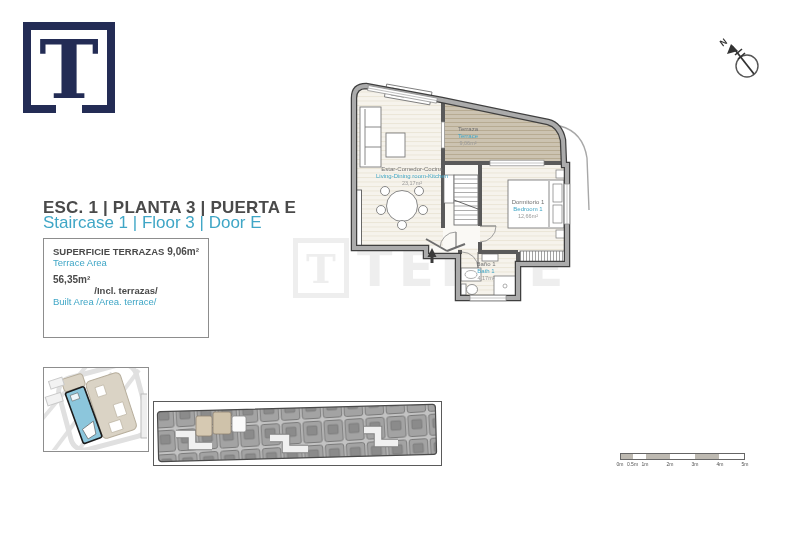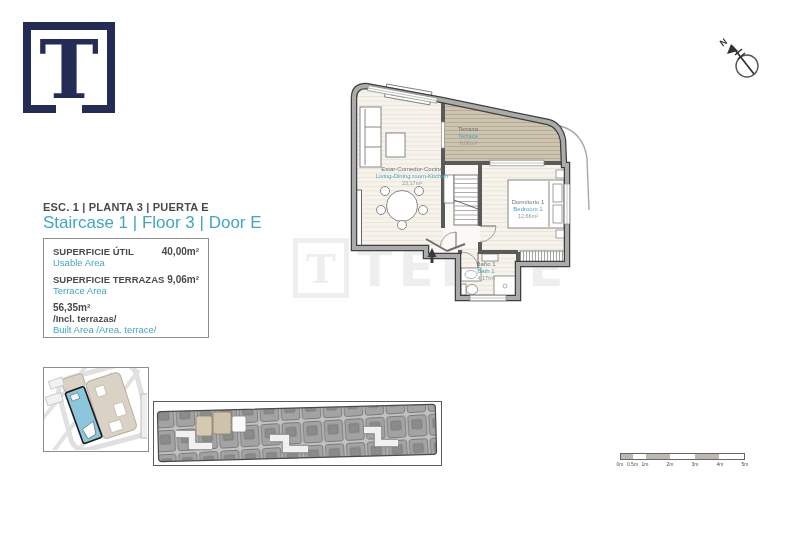--- a/index.html
+++ b/index.html
@@ -7,29 +7,29 @@
           font-family:"Liberation Sans",sans-serif;color:#4a4a4a;}
   
   .logo{position:absolute;left:23px;top:22px;width:92px;height:91px;border:8px solid #232c55;box-sizing:border-box;}
   .logo .gap{position:absolute;left:50%;bottom:-8px;transform:translateX(-50%);width:26px;height:8px;background:#fff;}
   .logo .tletter{position:absolute;left:50%;top:-6px;transform:translateX(-50%);
        font-family:"DejaVu Serif",serif;font-weight:bold;font-size:80px;line-height:92px;color:#232c55;}
   
   .compass{position:absolute;left:718px;top:33px;}
   
   .titleblock{position:absolute;left:43px;top:200px;line-height:15px;}
-  .title-es{font-size:11px;font-weight:bold;color:#4a4a4a;letter-spacing:.2px;}
+  .title-es{font-size:17px;font-weight:bold;color:#4a4a4a;letter-spacing:.2px;}
   .title-en{font-size:17px;color:#3fa6c6;}
   
   .areas{position:absolute;left:43px;top:238px;width:166px;height:100px;border:1px solid #8d8d8d;
          box-sizing:border-box;padding:7px 9px 5px 9px;}
   .arow{margin-bottom:6px;}
   .arow .l1{display:flex;justify-content:space-between;align-items:baseline;}
   .lbl-es{font-size:9.5px;font-weight:bold;color:#4a4a4a;}
-  .lbl-es2{font-size:9.5px;font-weight:bold;color:#4a4a4a;line-height:11px;}
+  .lbl-es2{font-size:9.5px;font-weight:bold;color:#4a4a4a;line-height:11px;text-align:center;}
   .lbl-en{font-size:9.5px;color:#3fa6c6;line-height:11px;}
   .val{font-size:10px;font-weight:bold;color:#4a4a4a;white-space:nowrap;}
   
   .watermark{position:absolute;left:293px;top:238px;z-index:1;display:flex;align-items:center;
              opacity:0.07;color:#222;}
   .wm-box{display:inline-flex;align-items:center;justify-content:center;width:46px;height:50px;
           border:5px solid #222;font-family:"DejaVu Serif",serif;font-weight:bold;font-size:40px;margin-right:8px;}
   .wm-text{font-size:52px;font-weight:bold;letter-spacing:6px;font-family:"DejaVu Sans",sans-serif;}
   
   .plan{position:absolute;left:340px;top:78px;z-index:2;}
@@ -65,27 +65,20 @@
     <line x1="20" y1="26" x2="27" y2="20" stroke="#333" stroke-width="1.6"></line>
     <text x="2" y="12" font-size="9" font-weight="bold" fill="#333" transform="rotate(-38 6 9)">N</text>
   </svg>
 
   <div class="titleblock">
     <div class="title-es">ESC. 1 | PLANTA 3 | PUERTA E</div>
     <div class="title-en">Staircase 1 | Floor 3 | Door E</div>
   </div>
 
   <div class="areas">
-    <div class="arow">
-      <div class="l1">
-        <span class="lbl-es">SUPERFICIE ÚTIL</span>
-        <span class="val">40,00m²</span>
-      </div>
-      <div class="lbl-en">Usable Area</div>
-    </div>
     <div class="arow">
       <div class="l1">
         <span class="lbl-es">SUPERFICIE TERRAZAS</span>
         <span class="val">9,06m²</span>
       </div>
       <div class="lbl-en">Terrace Area</div>
     </div>
     <div class="arow">
       <div class="l1">
         <span class="val">56,35m²</span>

